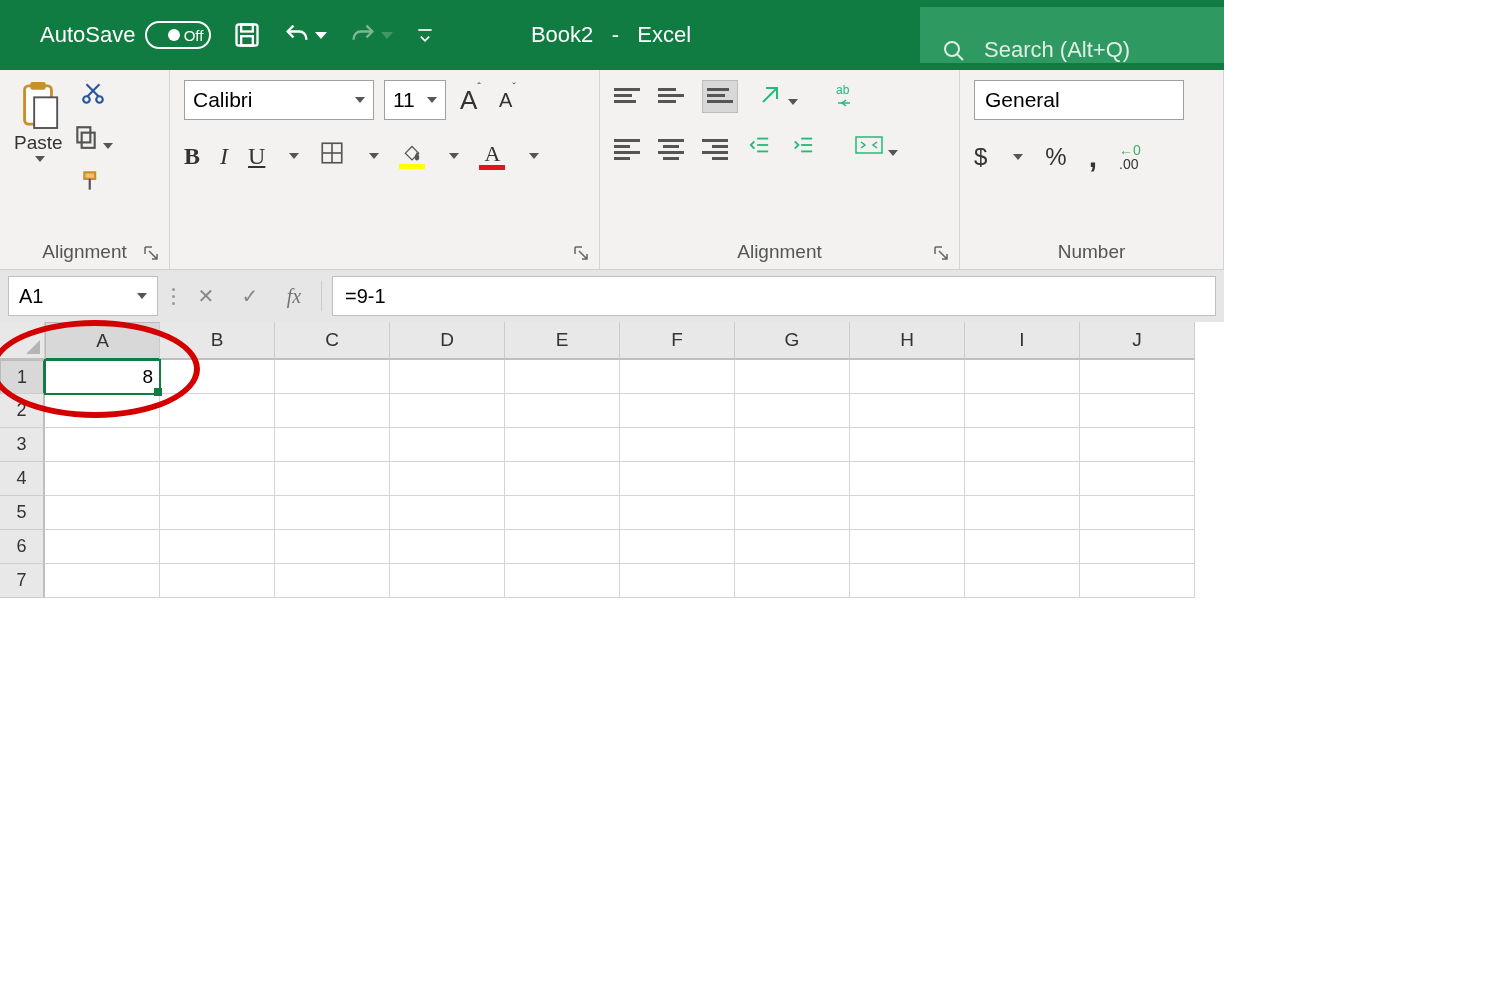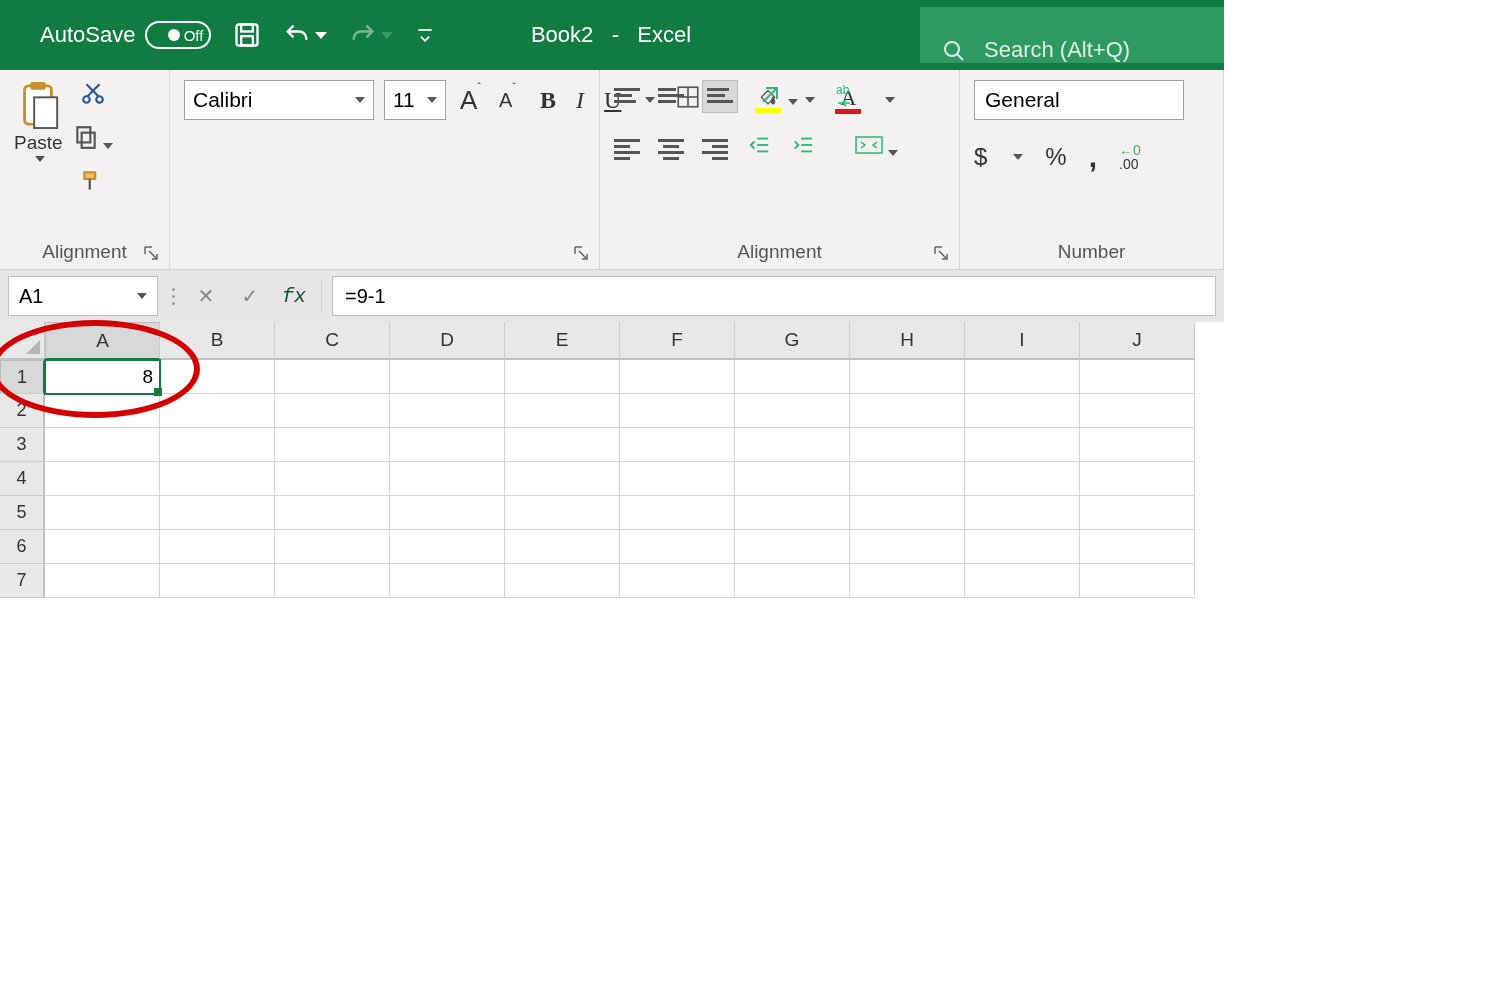--- a/index.html
+++ b/index.html
@@ -52,21 +52,21 @@
   .launcher svg{stroke:#666;}
 
   
   .clip-body{display:flex; gap:10px;}
   .paste-stack{display:flex;flex-direction:column;align-items:center;gap:2px;}
   .paste-label{font-size:19px;color:#333;}
   .clip-side{display:flex;flex-direction:column;gap:14px;align-items:center;}
   .mini-chev{width:0;height:0;border-left:5px solid transparent;border-right:5px solid transparent;border-top:6px solid #555;display:inline-block;margin-left:4px;vertical-align:middle;}
 
   
-  .font-body{display:flex;gap:20px;}
+  .font-body{display:flex;flex-direction:column;gap:20px;}
   .font-row{display:flex;align-items:center;gap:10px;}
   .combo{background:#fff;border:1px solid #a0a0a0;height:40px;display:flex;align-items:center;padding:0 8px;font-size:21px;}
   .combo.font{width:190px;justify-content:space-between;}
   .combo.size{width:62px;justify-content:space-between;}
   .fs-btn{font-family:"Times New Roman",serif;font-size:26px;color:#333;position:relative;padding:0 4px;}
   .fs-btn sup{font-size:11px;position:relative;top:-8px;}
   .btnrow{display:flex;align-items:center;gap:20px;font-size:24px;color:#333;}
   .bold{font-weight:700;font-family:"Times New Roman",serif;}
   .italic{font-style:italic;font-family:"Times New Roman",serif;}
   .uline{text-decoration:underline;font-family:"Times New Roman",serif;}
@@ -86,21 +86,21 @@
   .num-body{display:flex;flex-direction:column;gap:20px;}
   .numfmt{background:#fff;border:1px solid #a0a0a0;height:40px;width:210px;display:flex;align-items:center;padding:0 10px;font-size:21px;}
   .num-row{display:flex;align-items:center;gap:22px;font-size:24px;color:#333;}
   .dec-stack{font-size:14px;line-height:1;color:#4a6;}
   .dec-stack .bot{color:#333;}
 
   
   .fbar-wrap{background:#e6e6e6;padding:6px 8px;display:flex;align-items:center;gap:10px;}
   .namebox{background:#fff;border:1px solid #bfbfbf;height:40px;width:150px;display:flex;align-items:center;justify-content:space-between;padding:0 10px;font-size:20px;}
   .fb-btn{color:#888;width:34px;text-align:center;font-size:20px;}
-  .fx{font-style:italic;font-family:Liberation Mono, monospace;color:#14532d;}
+  .fx{font-style:italic;font-family:Liberation Serif, serif;color:#737373;}
   .formula-input{background:#fff;border:1px solid #bfbfbf;height:40px;flex:1;padding:0 12px;font-size:20px;display:flex;align-items:center;}
   .vsep{width:1px;height:30px;background:#ccc;}
   .dots3{display:flex;flex-direction:column;gap:4px;padding:0 4px;}
   .dots3 i{width:3px;height:3px;background:#999;border-radius:50%;}
 
   
   .sheet{display:flex;}
   .corner{width:45px;height:38px;background:#e8e8e8;border-right:1px solid #ccc;border-bottom:2px solid #bfbfbf;position:relative;}
   .corner::after{content:"";position:absolute;right:4px;bottom:4px;width:0;height:0;border-right:14px solid #b5b5b5;border-top:14px solid transparent;}
   .colheads{display:flex;}

